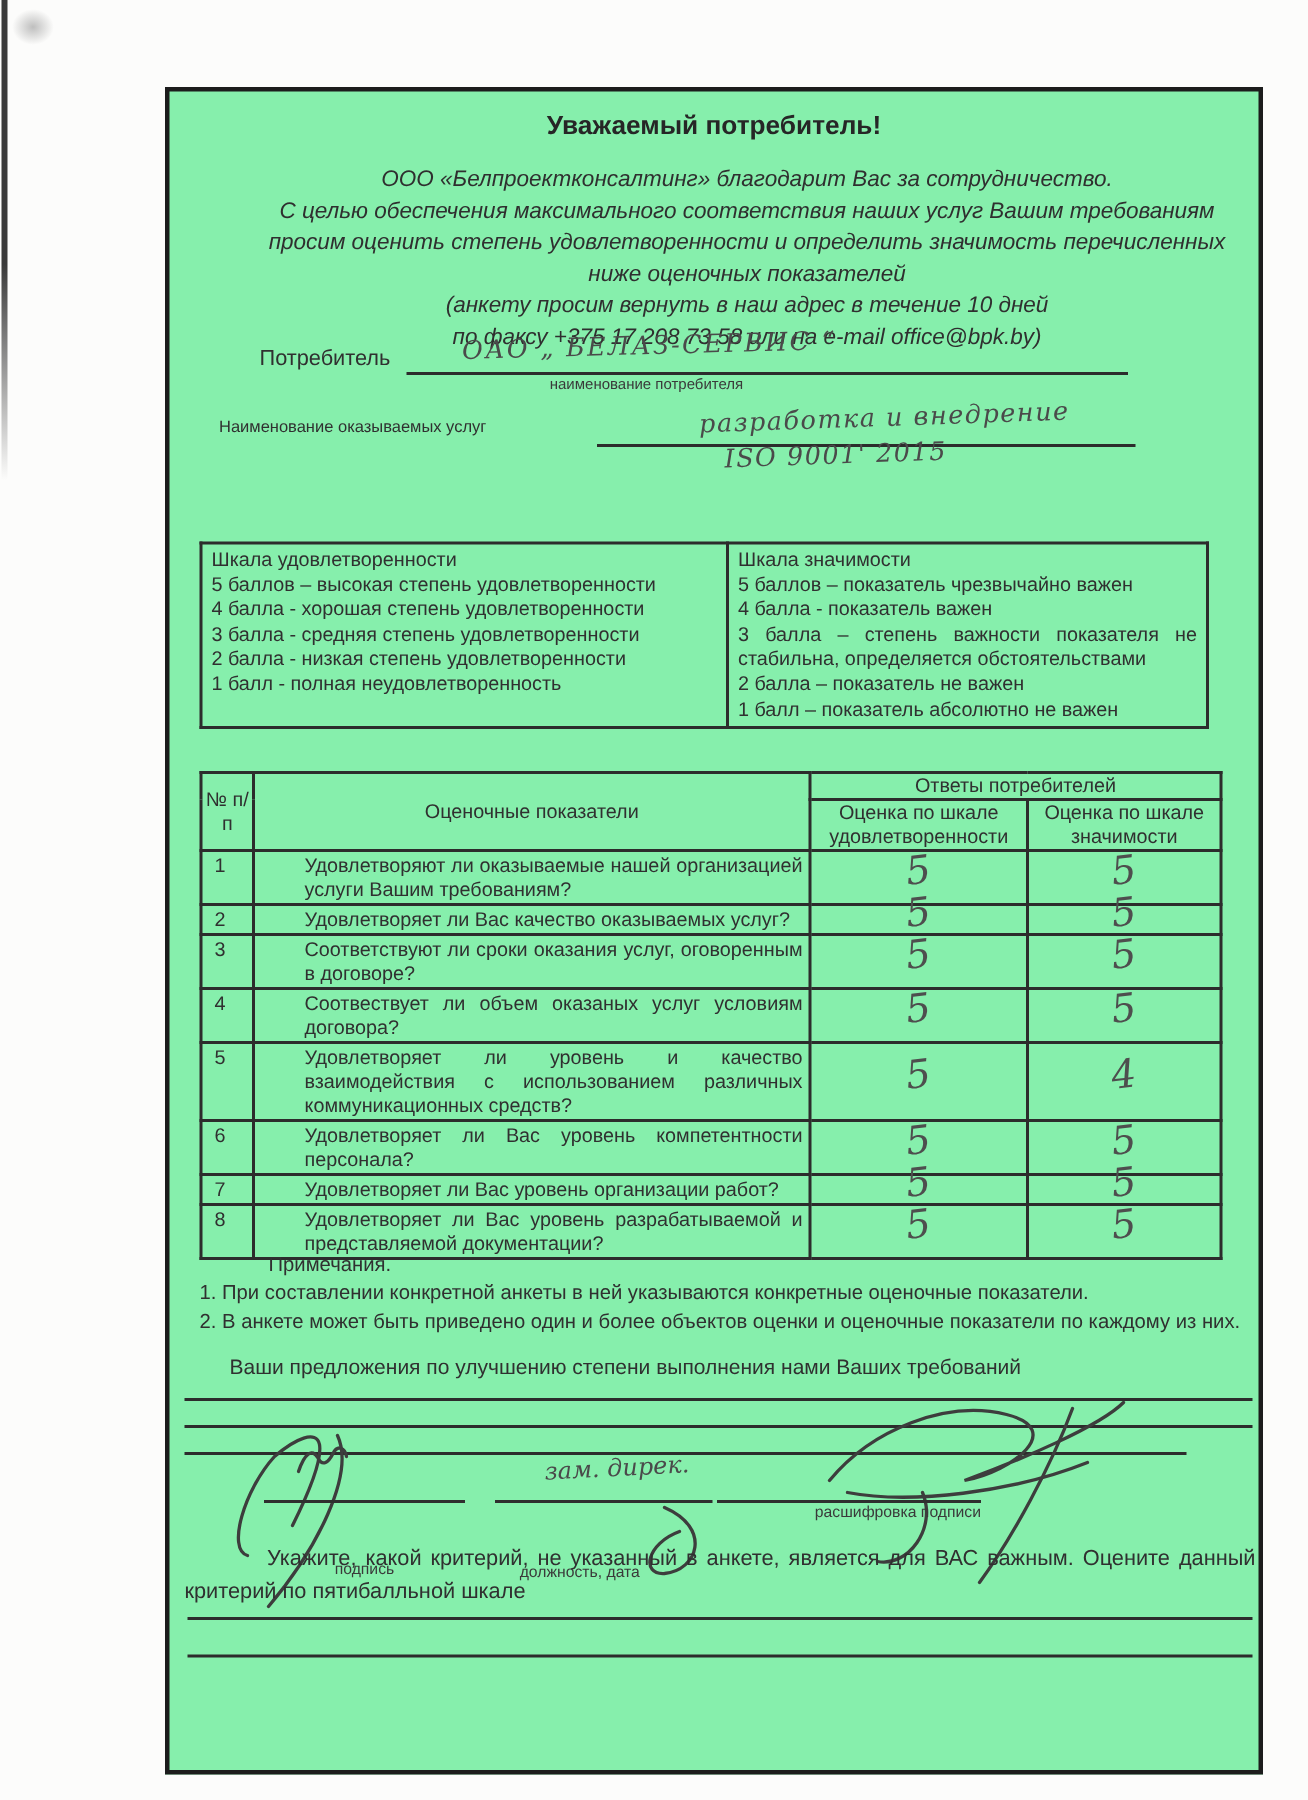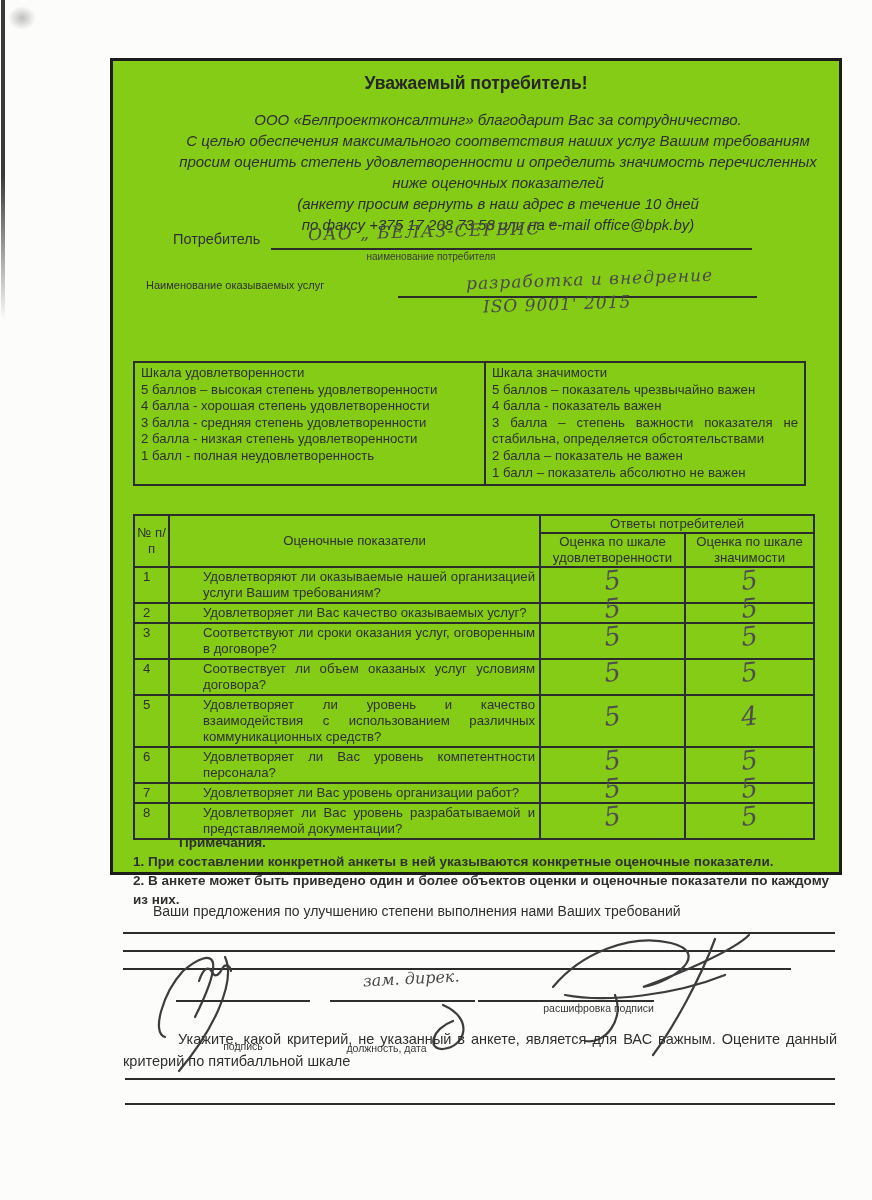--- a/index.html
+++ b/index.html
@@ -9,22 +9,22 @@
     font-family:"Liberation Sans", sans-serif;
     color:#303030;
     -webkit-font-smoothing:antialiased;
   }
   
   .edge-strip{position:absolute;left:1px;top:0;width:4px;height:320px;
     background:linear-gradient(#3a3a3a 55%, rgba(60,60,60,0));}
   .smudge{position:absolute;left:8px;top:6px;width:28px;height:24px;
     background:radial-gradient(rgba(140,140,140,.55), rgba(140,140,140,0) 70%);}
   
-  .frame{position:absolute;left:110px;top:58px;width:732px;height:817px;
-    border:3px solid #1c1c1c;box-sizing:border-box;background:#84cc16;}
+  .frame{position:absolute;left:110px;top:58px;width:732px;height:1125px;
+    border:3px solid #1c1c1c;box-sizing:border-box;background:#86efac;}
   .frame > *{position:absolute;}
 
   .title{top:12px;left:0;width:100%;text-align:center;
     font-size:17.5px;font-weight:bold;color:#262626;}
   .intro{top:48px;left:0;width:100%;text-align:center;
     font-style:italic;font-size:15px;line-height:21px;color:#2f2f2f;}
   .intro div{white-space:nowrap;padding-left:44px;}
 
   
   .consumer-label{top:170px;left:60px;font-size:14.5px;}
@@ -52,21 +52,21 @@
   
   .survey{top:453px;left:20px;width:680px;border-collapse:collapse;table-layout:fixed;}
   .survey th,.survey td{border:2px solid #2c2c2c;font-weight:normal;
     font-size:13.2px;line-height:16px;padding:1px 4px;vertical-align:middle;}
   .survey th{text-align:center;padding:0 2px;}
   .survey td.num{text-align:left;vertical-align:top;padding-left:8px;}
   .survey td.q{text-align:justify;padding-left:33px;}
   .survey td.score{text-align:center;}
 
   
-  .notes{top:772px;left:20px;width:696px;font-size:13.5px;line-height:19px;font-weight:bold;}
+  .notes{top:772px;left:20px;width:696px;font-size:13.5px;line-height:19px;}
   .notes .n-title{padding-left:46px;}
   .notes .n2{text-align:justify;}
   .suggestions{top:842px;left:40px;font-size:14px;}
 
   
   .rule{border-top:2px solid #2c2c2c;height:0;}
   .rl1{top:871px;left:10px;width:712px;}
   .rl2{top:889px;left:10px;width:712px;}
   .rl3{top:907px;left:10px;width:668px;}
 

